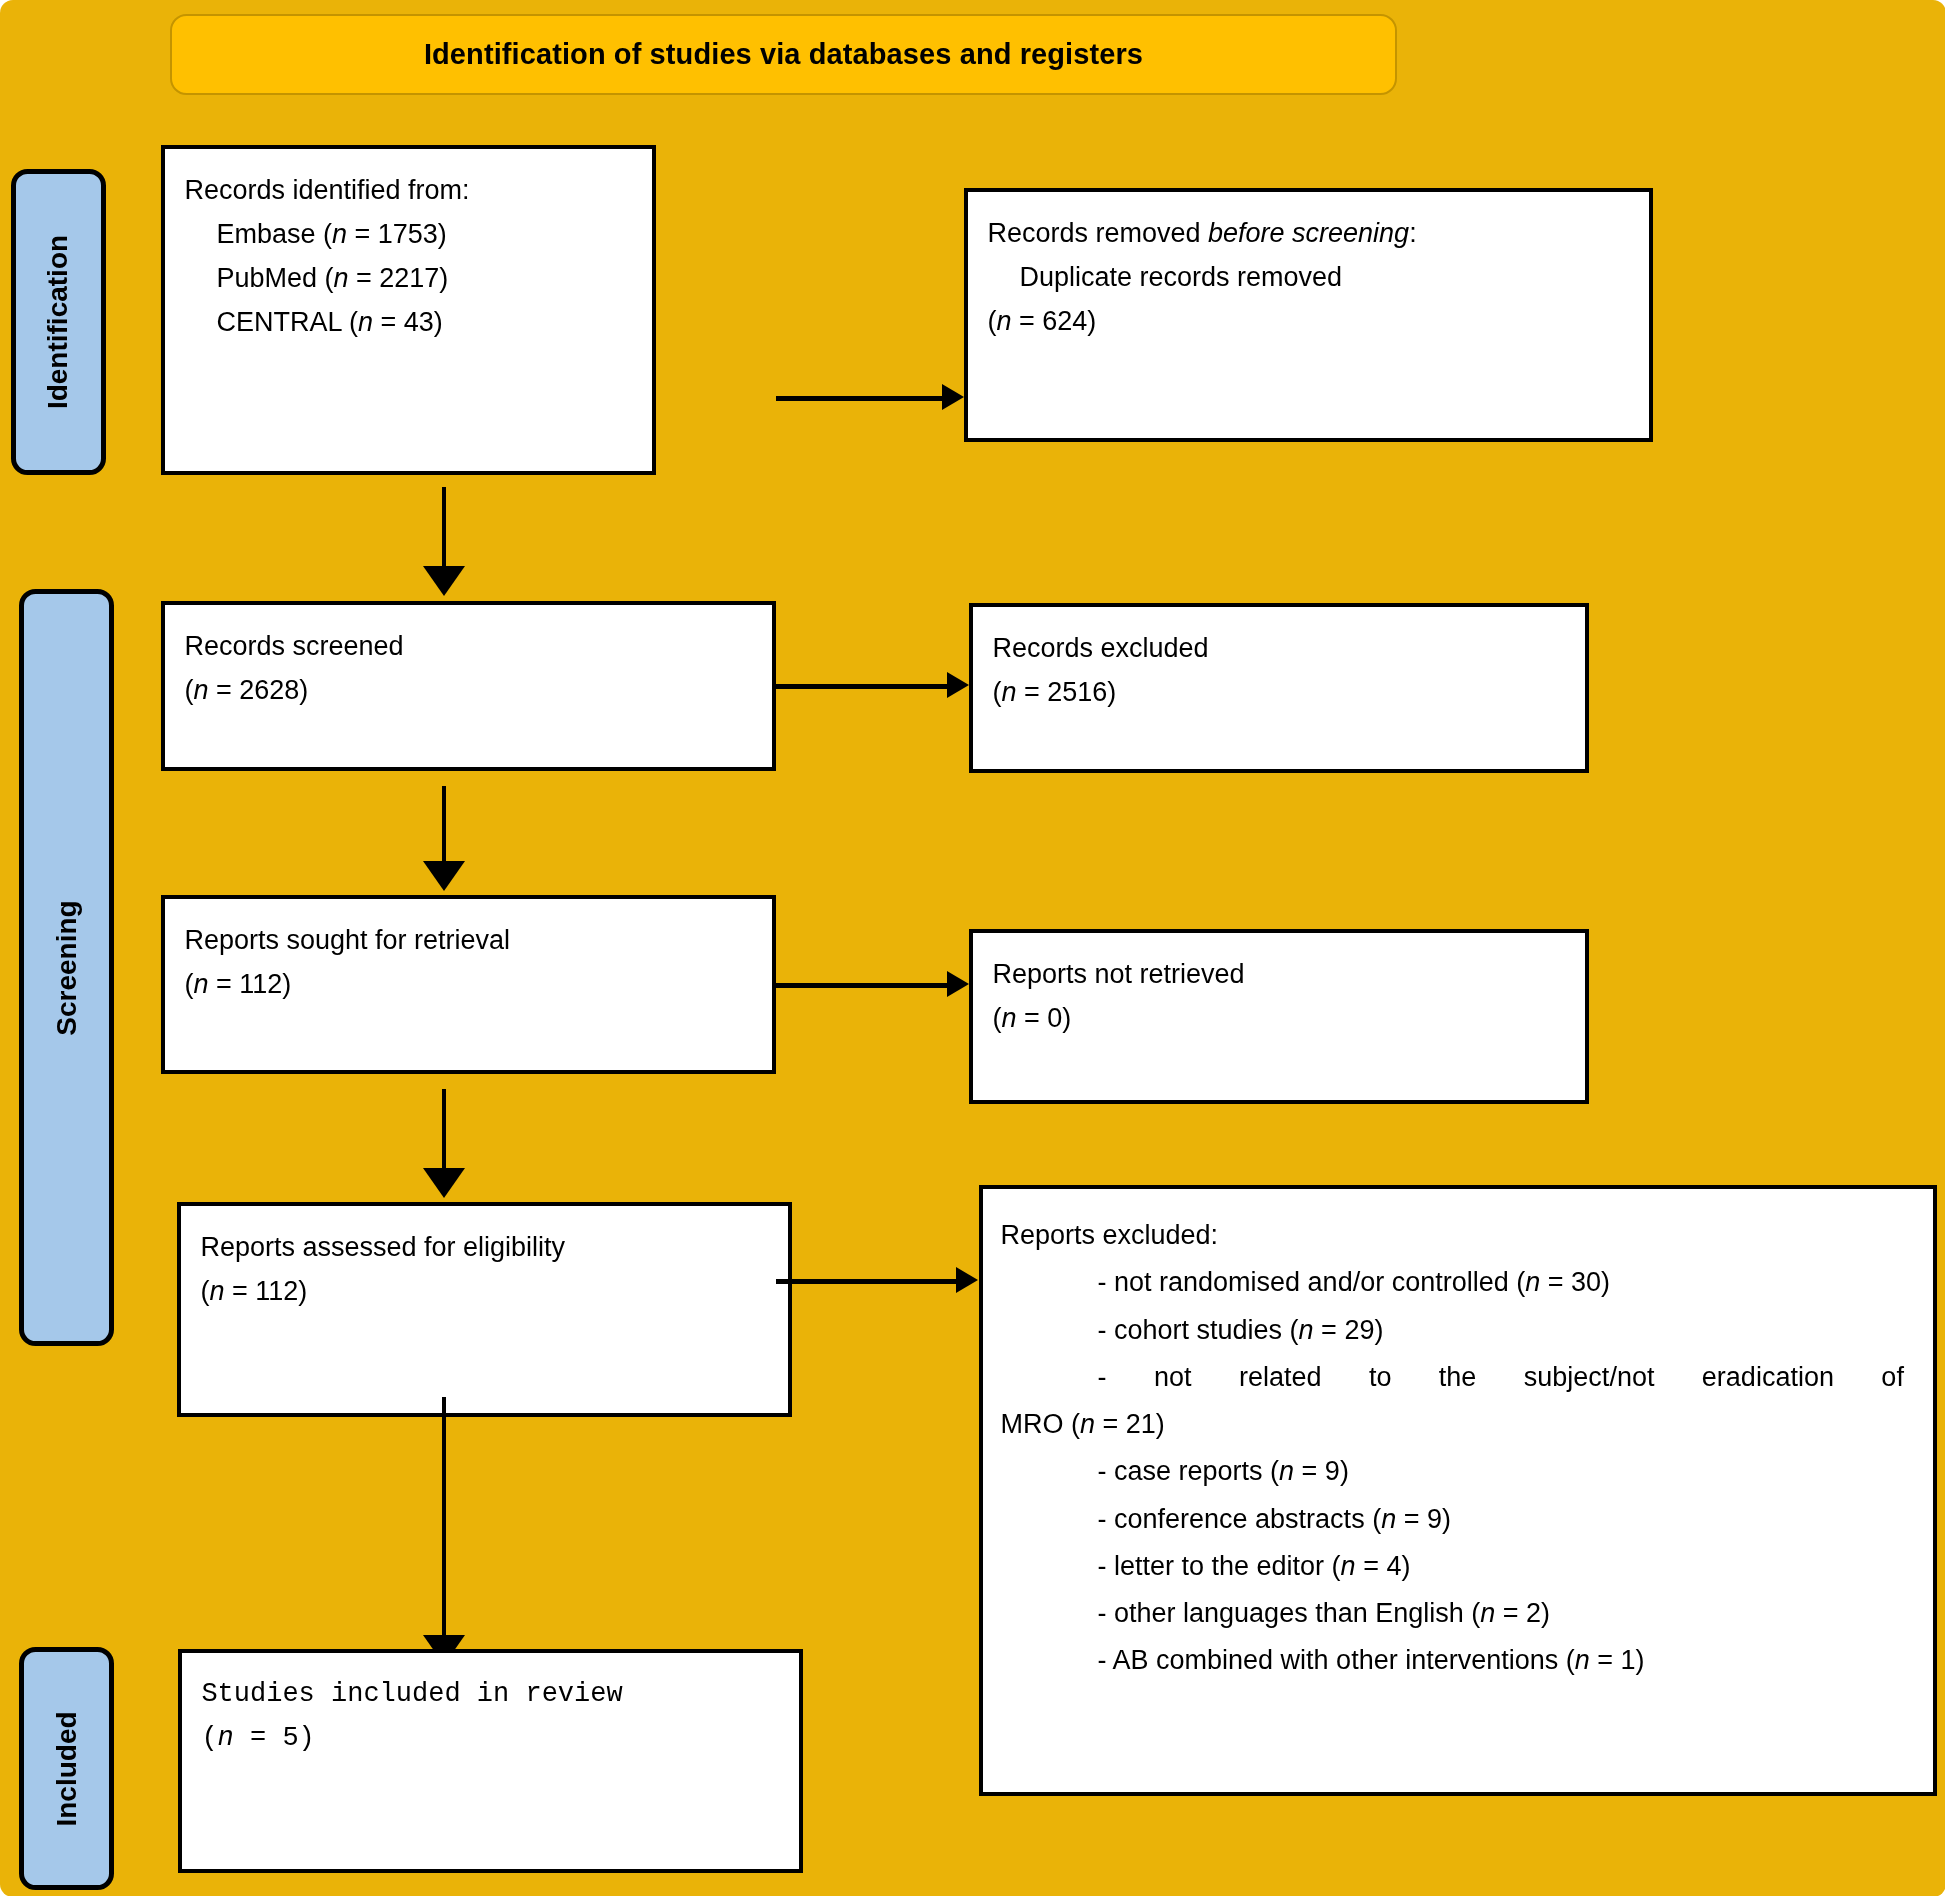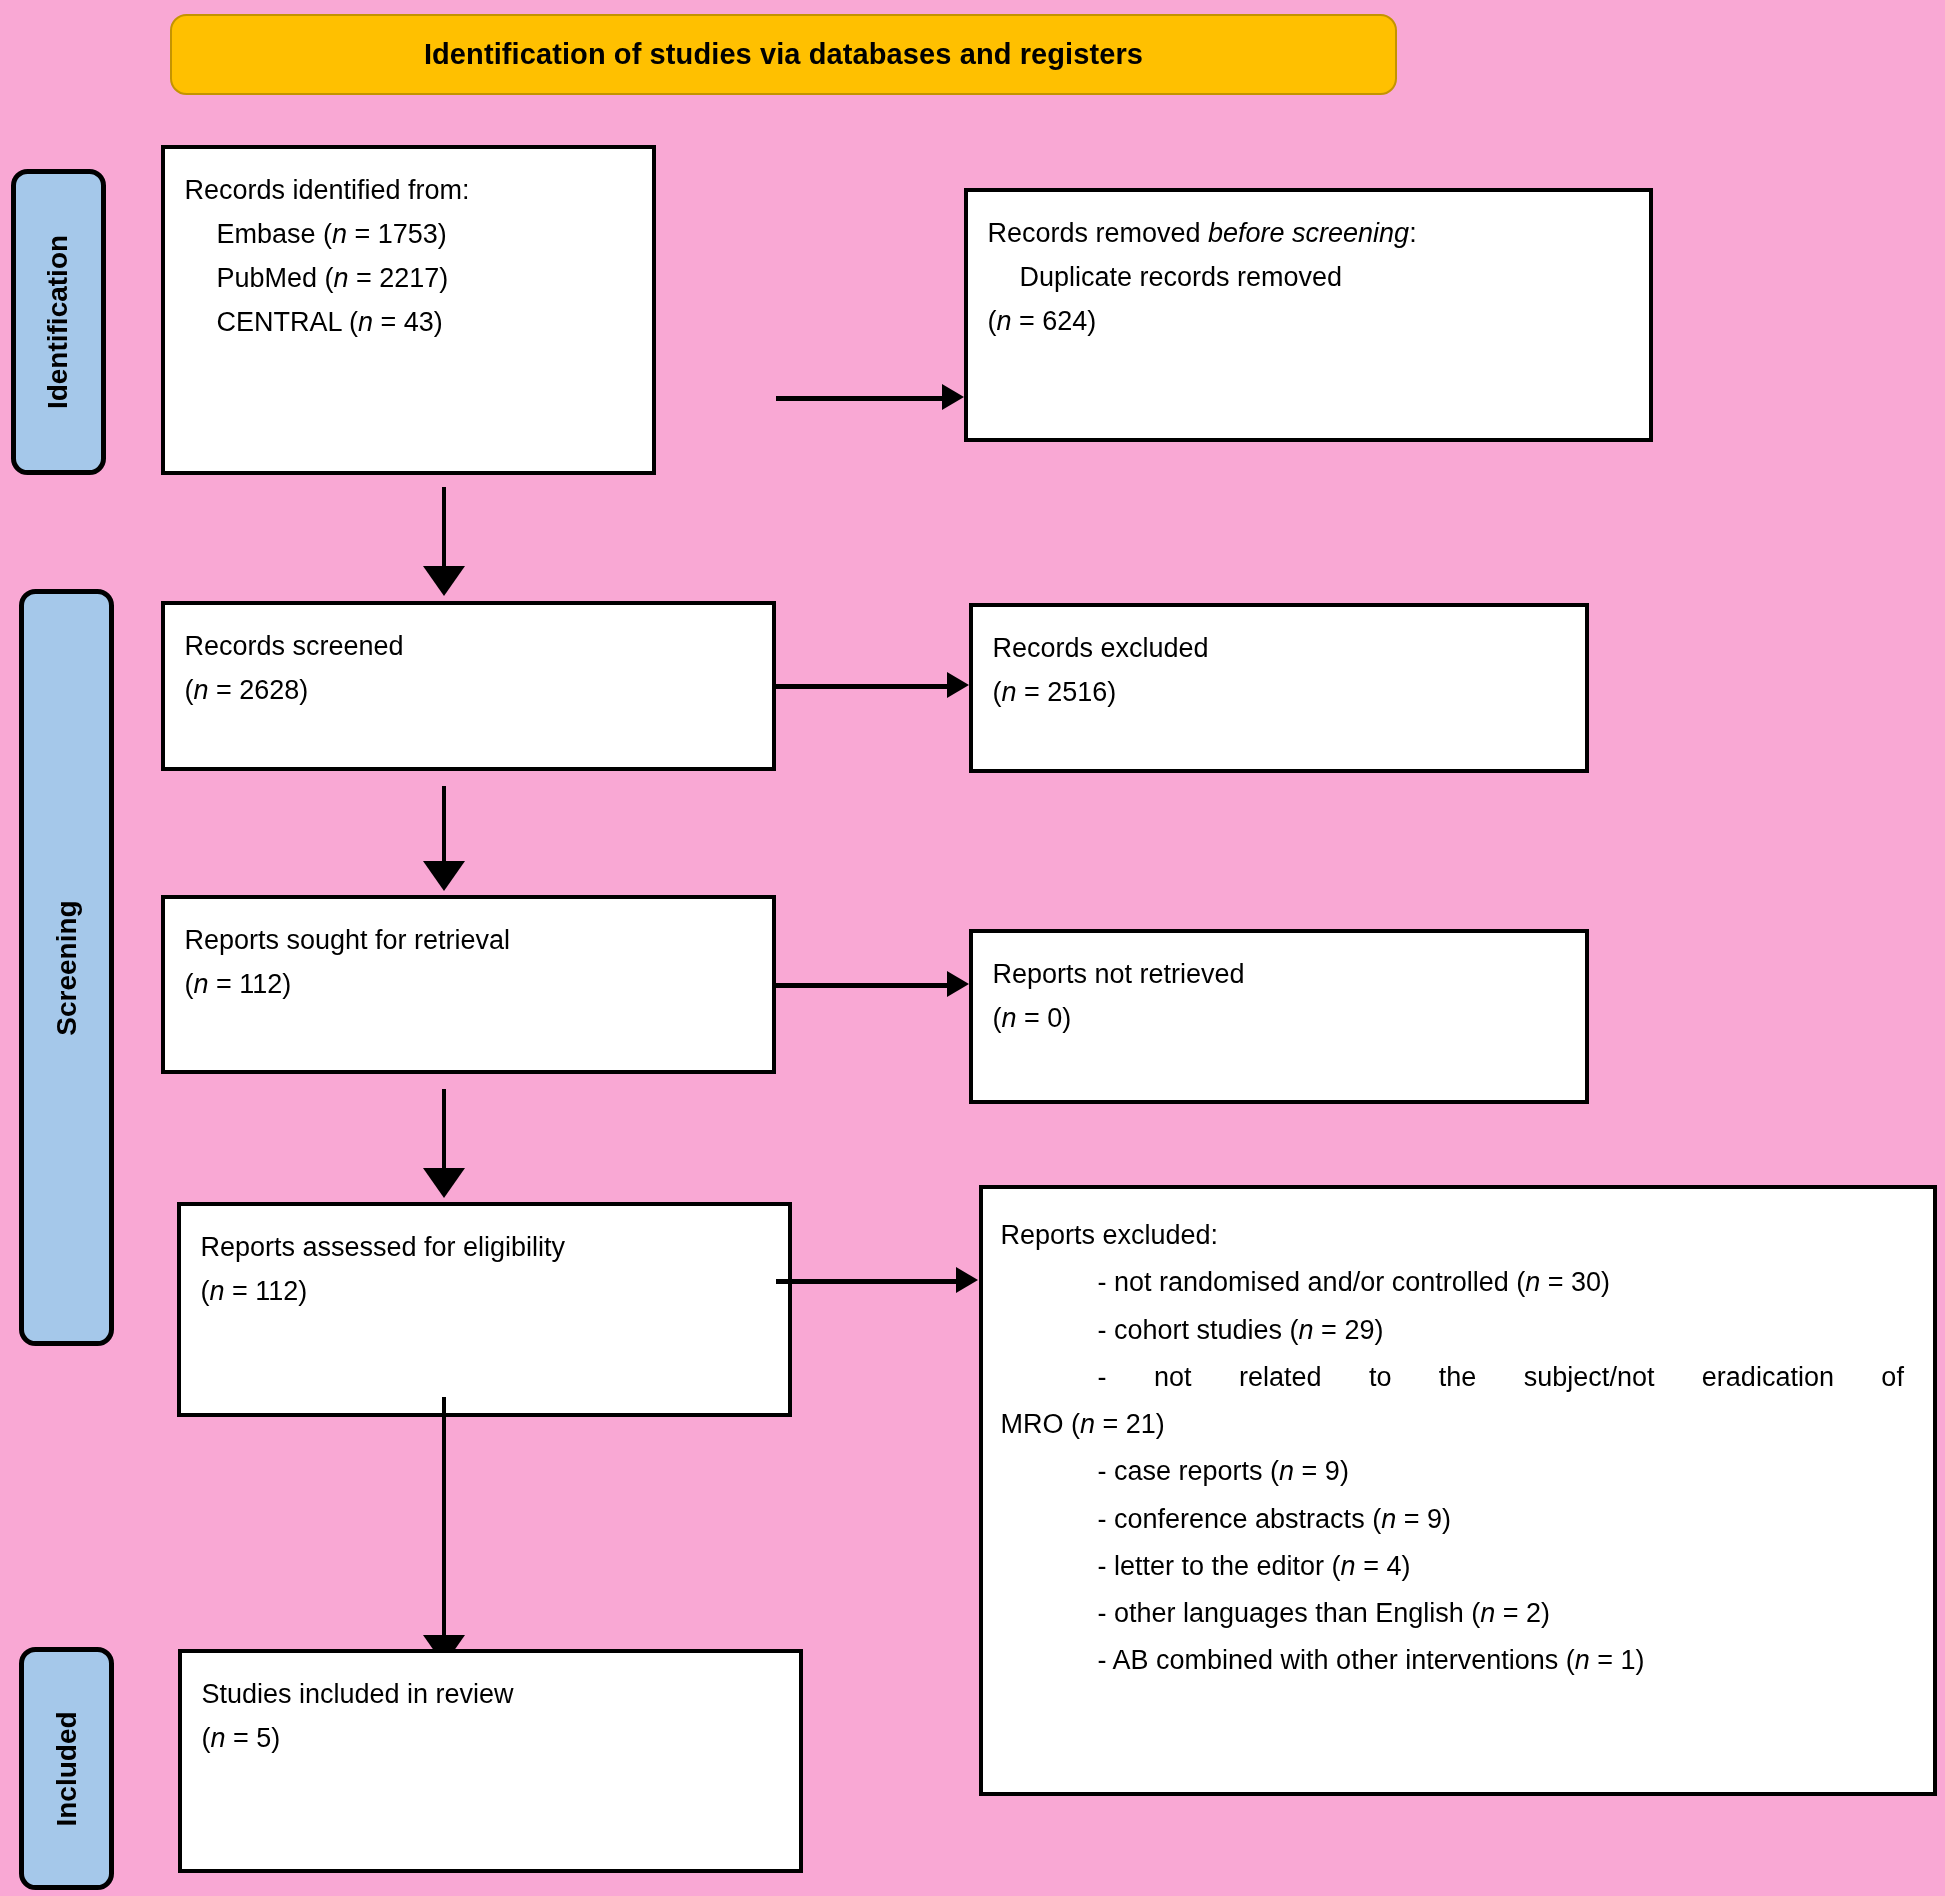--- a/index.html
+++ b/index.html
@@ -7,22 +7,23 @@
     padding: 0;
     background: #ffffff;
   }
   body {
     font-family: "Liberation Sans", sans-serif;
   }
   #canvas {
     position: relative;
     width: 1946px;
     height: 1897px;
-    background: #f9a8d4;
+    background: #eab308;
     overflow: hidden;
+    border-radius: 13px;
   }
 
   
   .banner {
     position: absolute;
     background: #FFC000;
     border: 2.9px solid #C49400;
     border-radius: 16.5px;
     box-sizing: border-box;
     display: flex;
@@ -245,19 +246,19 @@
     <span class="bullet"><span>- other languages than English (</span><em>n</em><span> = 2)</span></span>
 
     <span class="bullet"><span>- AB combined with other interventions (</span><em>n</em><span> = 1)</span></span>
   </div>
 
   <div class="v-arrow" style="left:444px; top:1397px; height:269px;">
     <div class="shaft" style="height:240px;"></div>
     <div class="head" style="top:238px;"></div>
   </div>
 
-  <div class="box" style="left:178px; top:1649px; width:625px; height:224px;">
+  <div class="box" style="left:178px; top:1649px; width:625px; height:224px;font-family:Liberation Mono, monospace;">
     <span class="title">Studies included in review</span>
     <span class="lead"><span>(</span><em>n</em><span> = 5)</span></span>
   </div>
 
 </div>
 
 
 </body></html>

